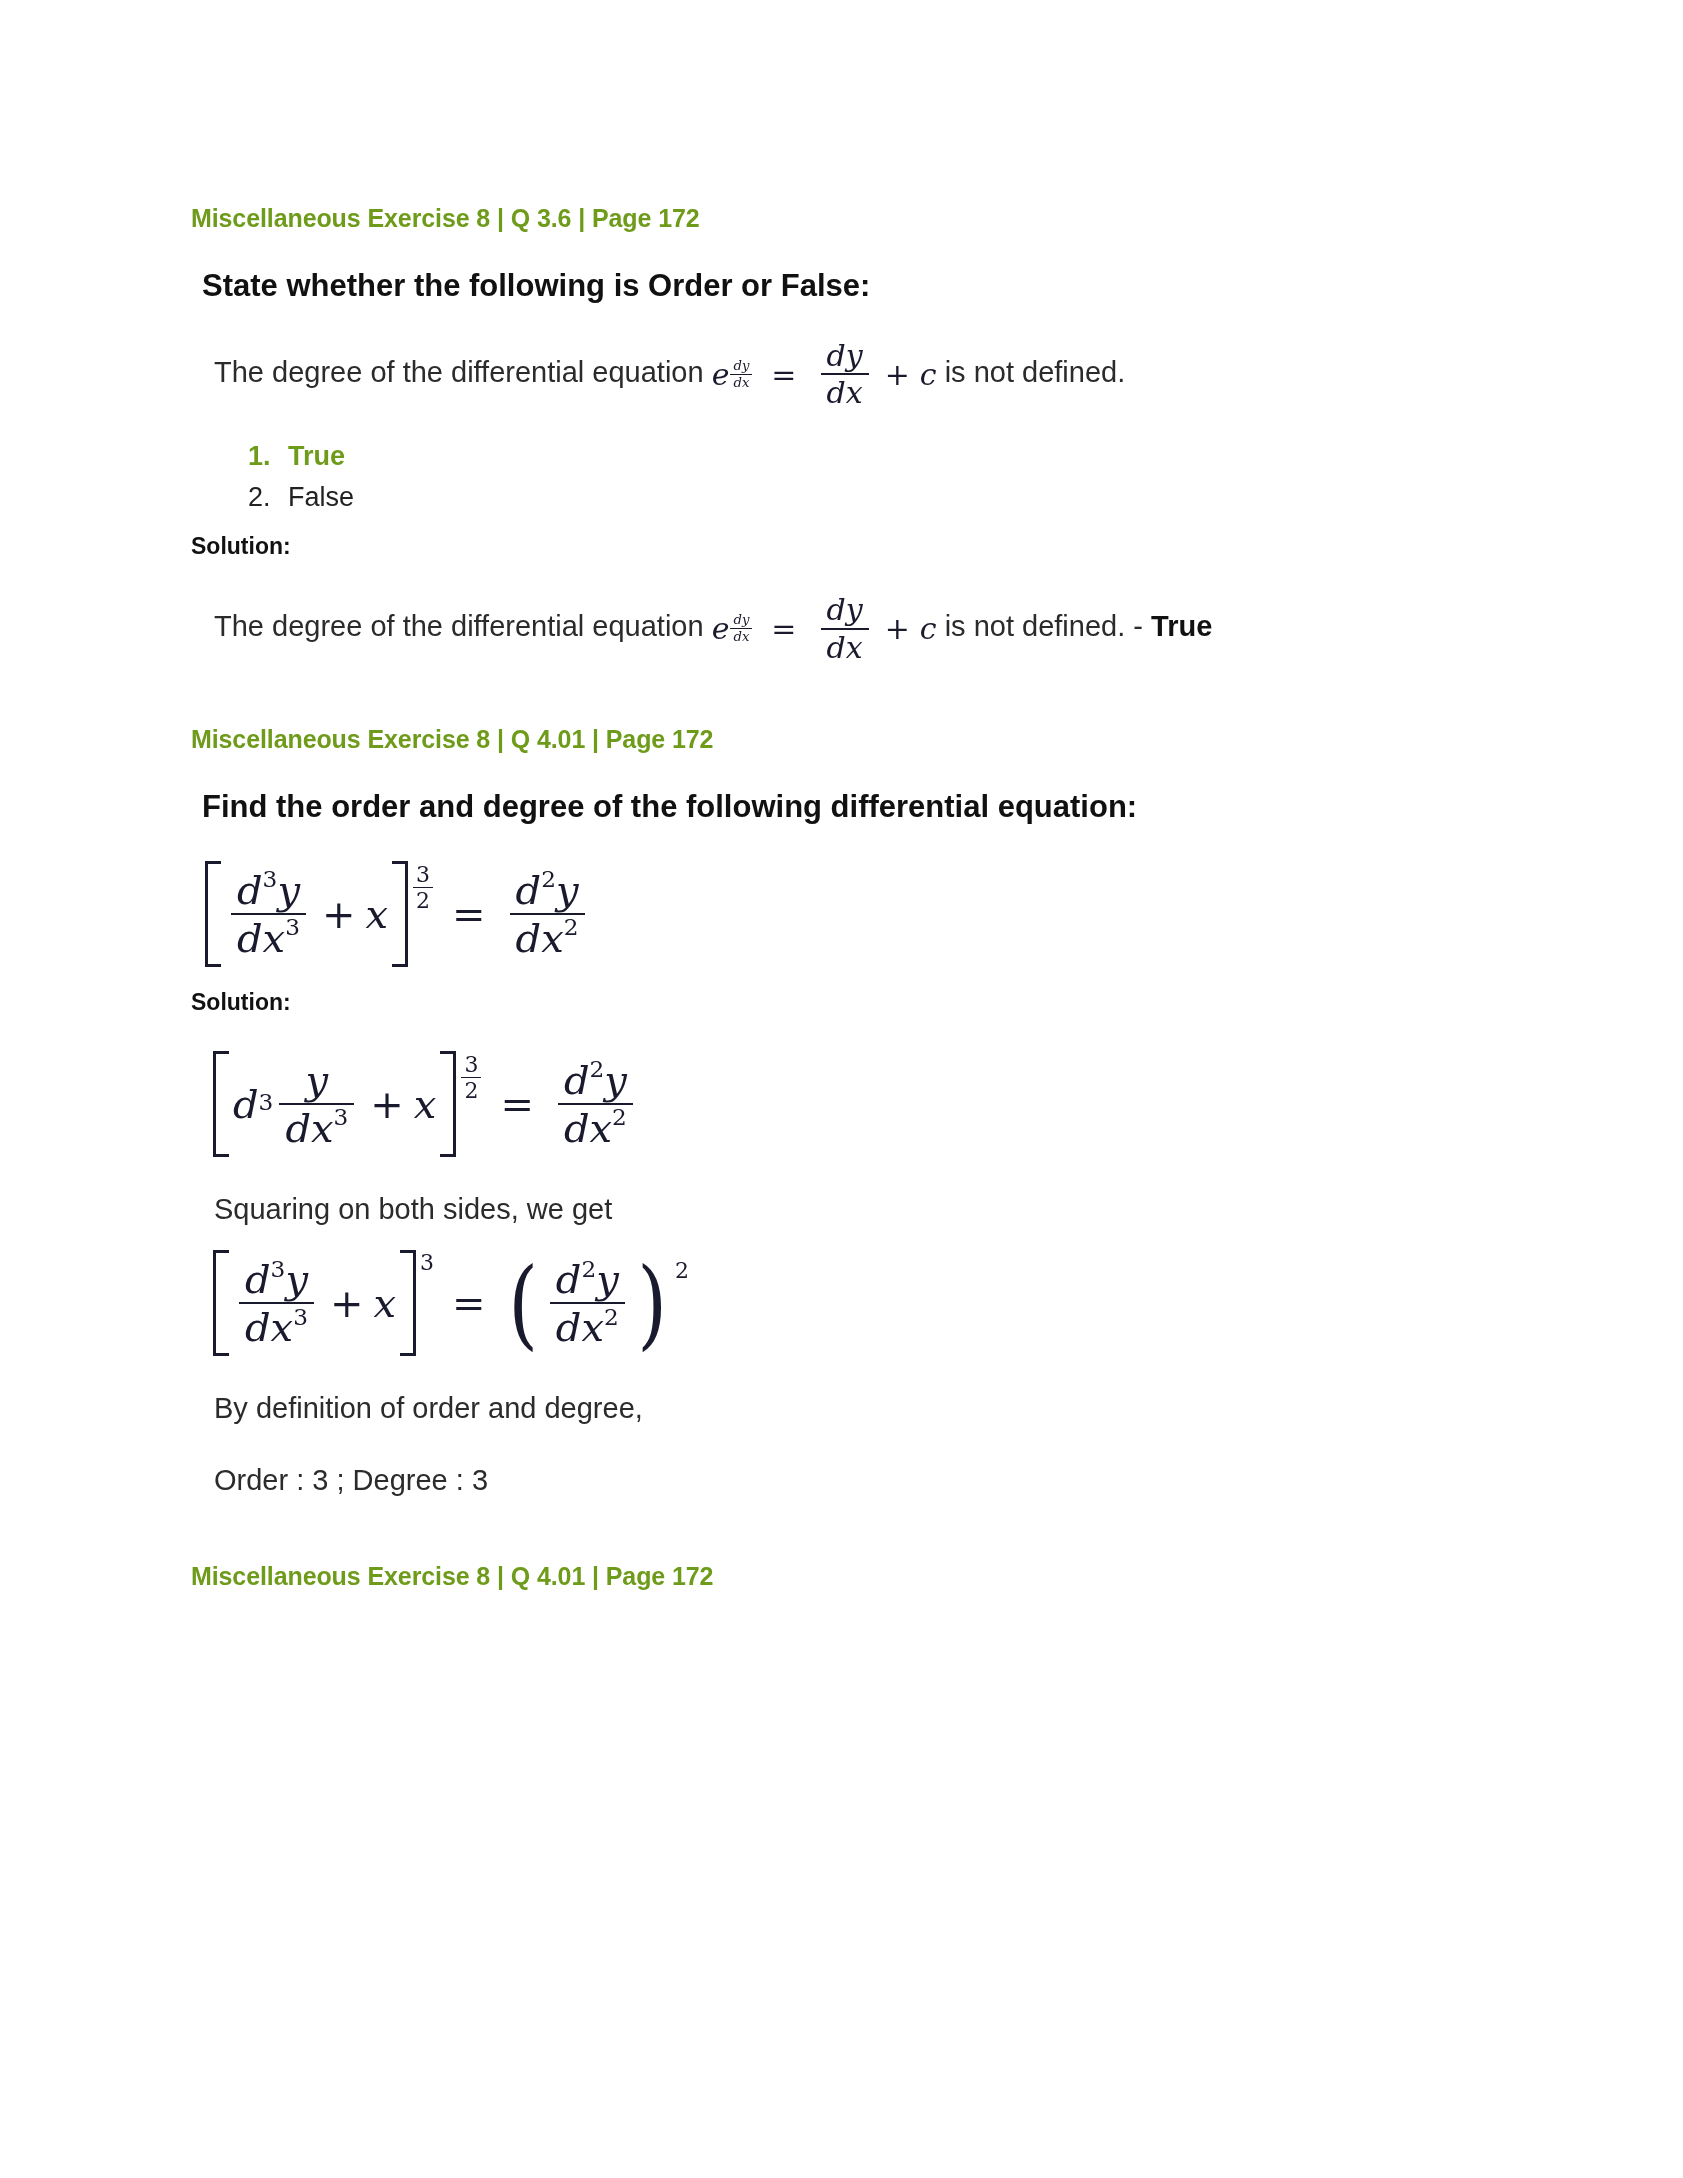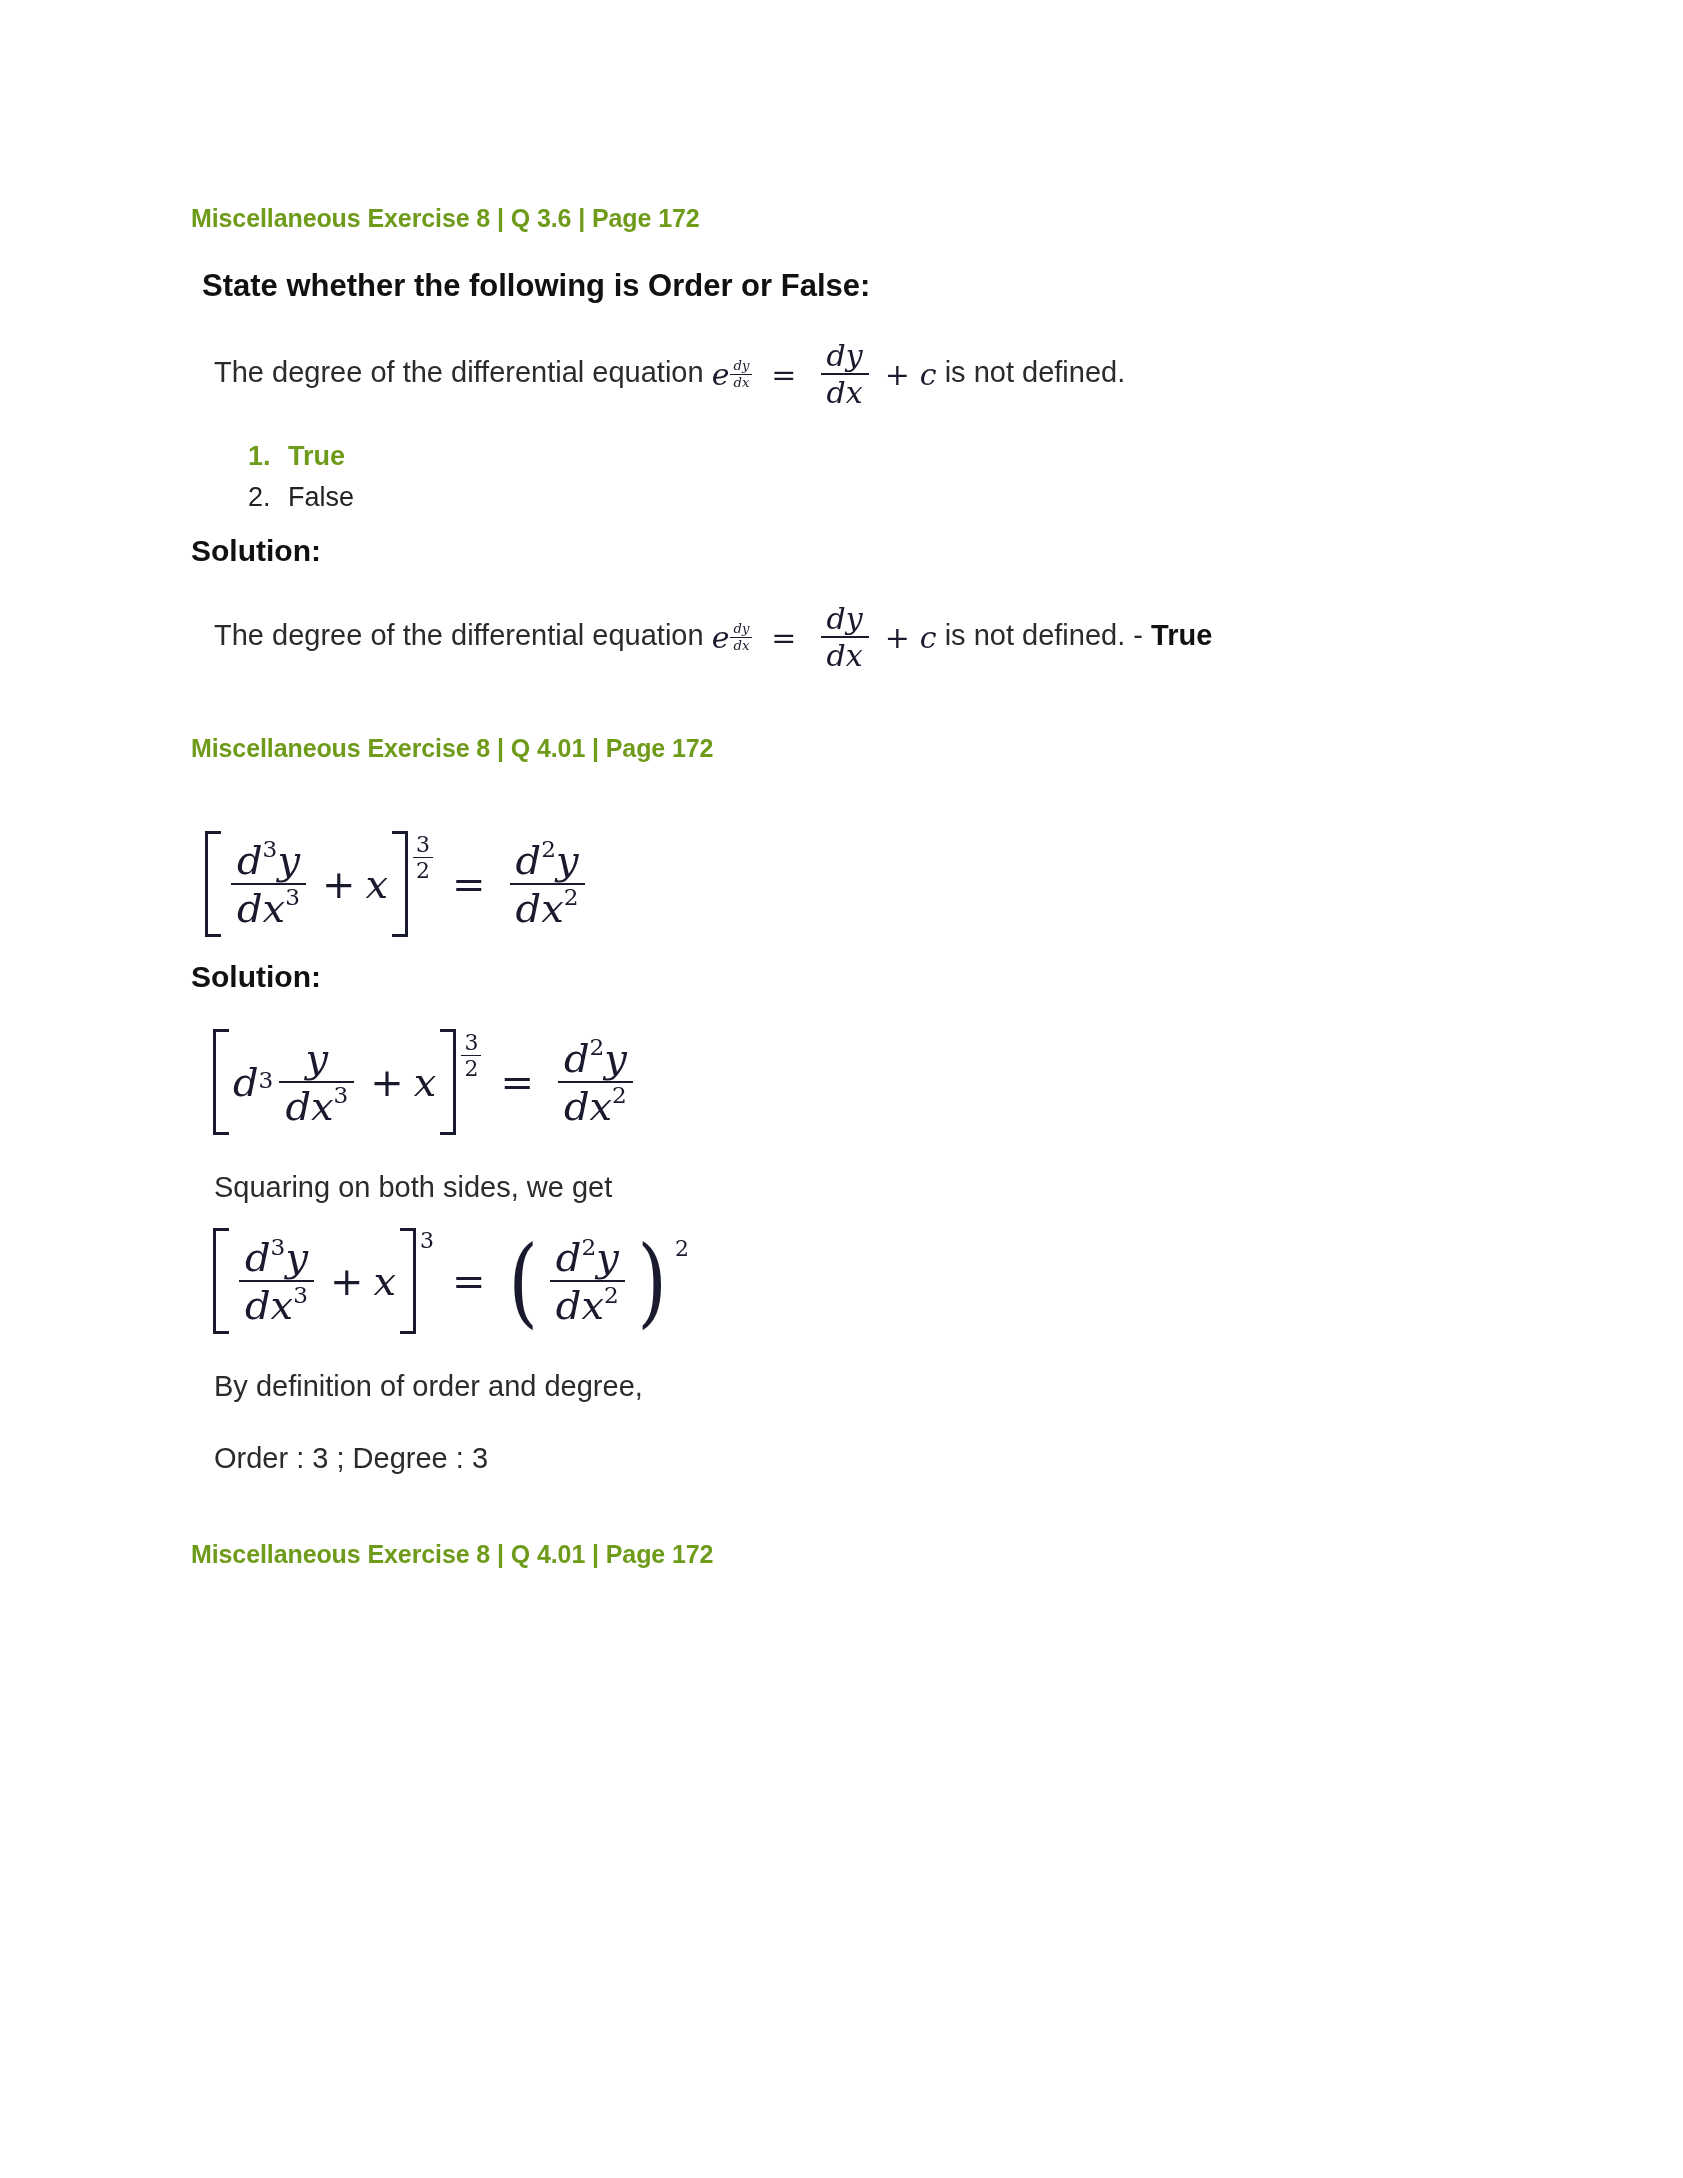--- a/index.html
+++ b/index.html
@@ -48,21 +48,21 @@
     font-size: 31px;
     line-height: 1.25;
     margin-left: 11px;
     white-space: nowrap;
   }
 
   
   .solution-label {
     color: #111111;
     font-weight: bold;
-    font-size: 30px;
+    font-size: 23px;
     line-height: 1.2;
   }
 
   
   .body-line {
     color: #2b2b2b;
     font-size: 29px;
     font-weight: 300;
     line-height: 1.3;
     margin-left: 23px;
@@ -270,20 +270,21 @@
     </div>
 
     <div class="sp-xl"></div>
 
     <div>
 
       <div class="ex-header">Miscellaneous Exercise 8 | Q 4.01 | Page 172</div>
 
       <div class="sp-m"></div>
 
+      <div class="q-heading">Find the order and degree of the following differential equation:</div>
 
       <div class="sp-m"></div>
 
       
       <div class="math math-block">
         <span class="grp">
           <span class="bracket">
             <span class="bar left"></span>
             <span class="inner">
               <span class="frac">

